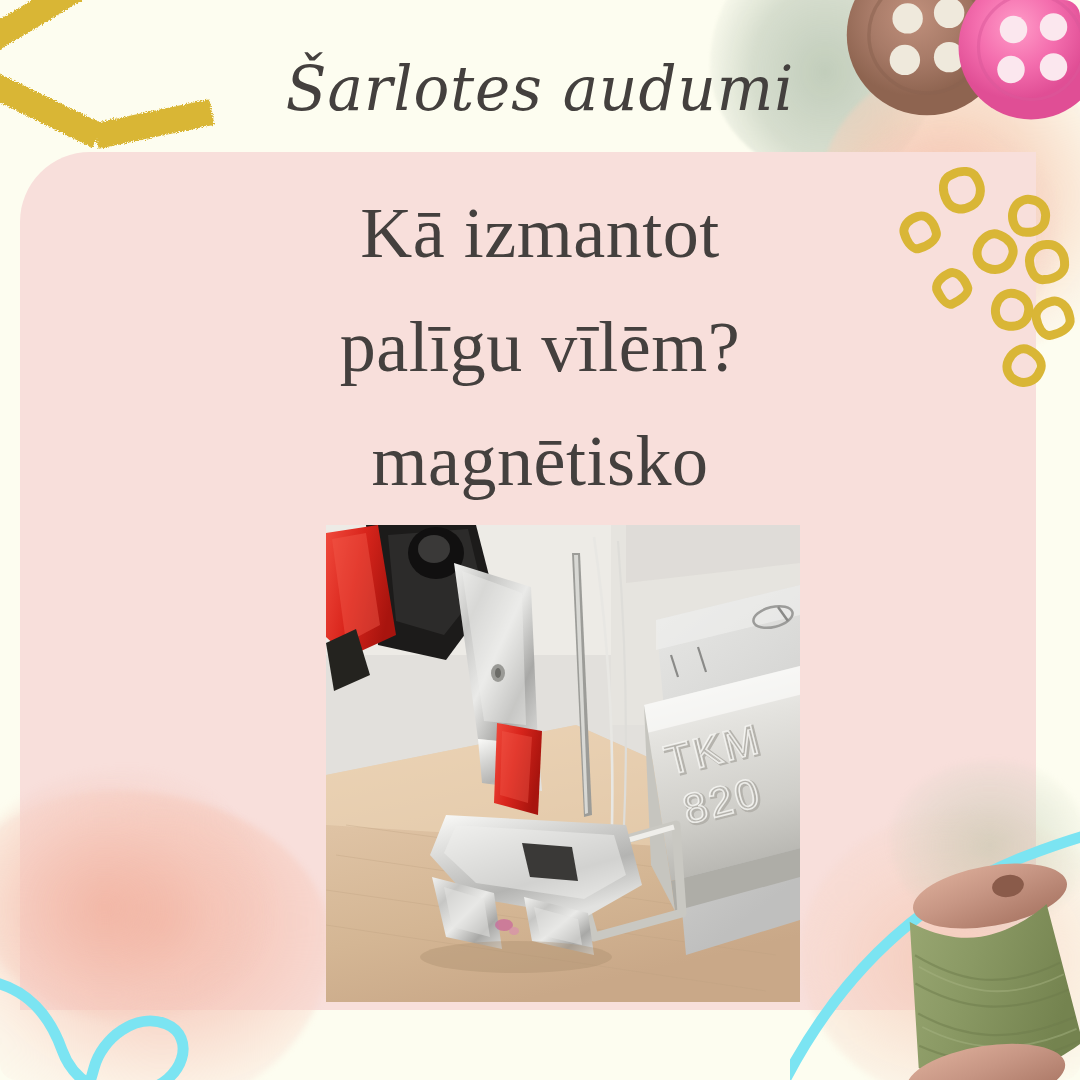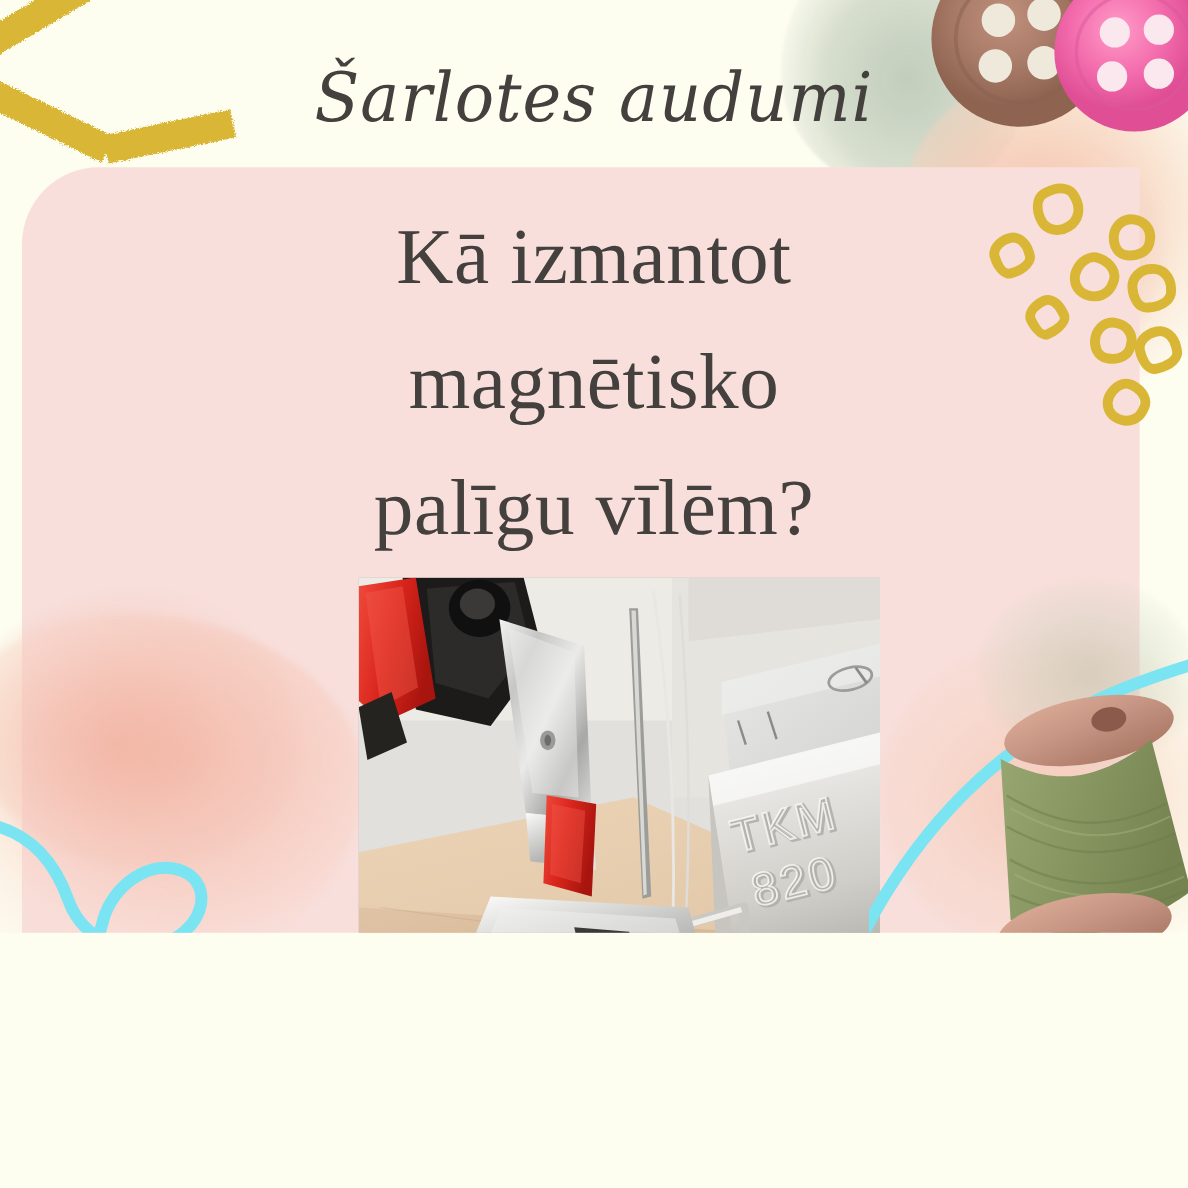--- a/index.html
+++ b/index.html
@@ -4,23 +4,24 @@
 <style>
   * { margin:0; padding:0; box-sizing:border-box; }
   html, body { width:1080px; height:1080px; overflow:hidden; }
   body {
     font-family:"Liberation Serif", serif;
     background:#FDFDF0;
     position:relative;
   }
   #canvas {
     position:absolute; inset:0;
-    width:1080px; height:848px;
+    width:1080px; height:1080px;
     background:#FDFDF0;
     overflow:hidden;
+    border-radius:16px;
   }
 
   
   .deco { position:absolute; pointer-events:none; }
 
   
   .zigzag { left:-20px; top:-14px; width:320px; height:190px; }
 
   
   .sage-wash { right:140px; top:-60px; width:230px; height:240px;
@@ -198,22 +199,22 @@
       <div class="ring" style="left: 933px; top: 269px; width: 38px; height: 38px; border-radius: 59% 41% 67% 33% / 41% 59% 37% 63%; transform: rotate(-25deg);"></div>
       <div class="ring" style="left: 991px; top: 289px; width: 42px; height: 42px; border-radius: 48% 52% 56% 44% / 52% 48% 48% 52%; transform: rotate(12deg);"></div>
       <div class="ring" style="left: 1032px; top: 297px; width: 42px; height: 42px; border-radius: 55% 45% 63% 37% / 45% 55% 41% 59%; transform: rotate(-11deg);"></div>
       <div class="ring" style="left: 1003px; top: 345px; width: 42px; height: 42px; border-radius: 44% 56% 52% 48% / 56% 44% 52% 48%; transform: rotate(26deg);"></div>
     </div>
 
   <div id="brand">Šarlotes audumi</div>
 
   <div id="heading">
     <span class="hl">Kā izmantot</span>
+    <span class="hl">palīgu vīlēm?</span>
     <span class="hl">magnētisko</span>
-    <span class="hl">palīgu vīlēm?</span>
   </div>
 
   <div id="photo">
     <svg viewBox="0 0 474 477" preserveAspectRatio="xMidYMid slice">
       <defs>
         <linearGradient id="fabric" x1="0" y1="0" x2="0.4" y2="1">
           <stop offset="0%" stop-color="#E8CDAE"></stop>
           <stop offset="35%" stop-color="#DEC2A3"></stop>
           <stop offset="70%" stop-color="#D4B694"></stop>
           <stop offset="100%" stop-color="#C9A888"></stop>

